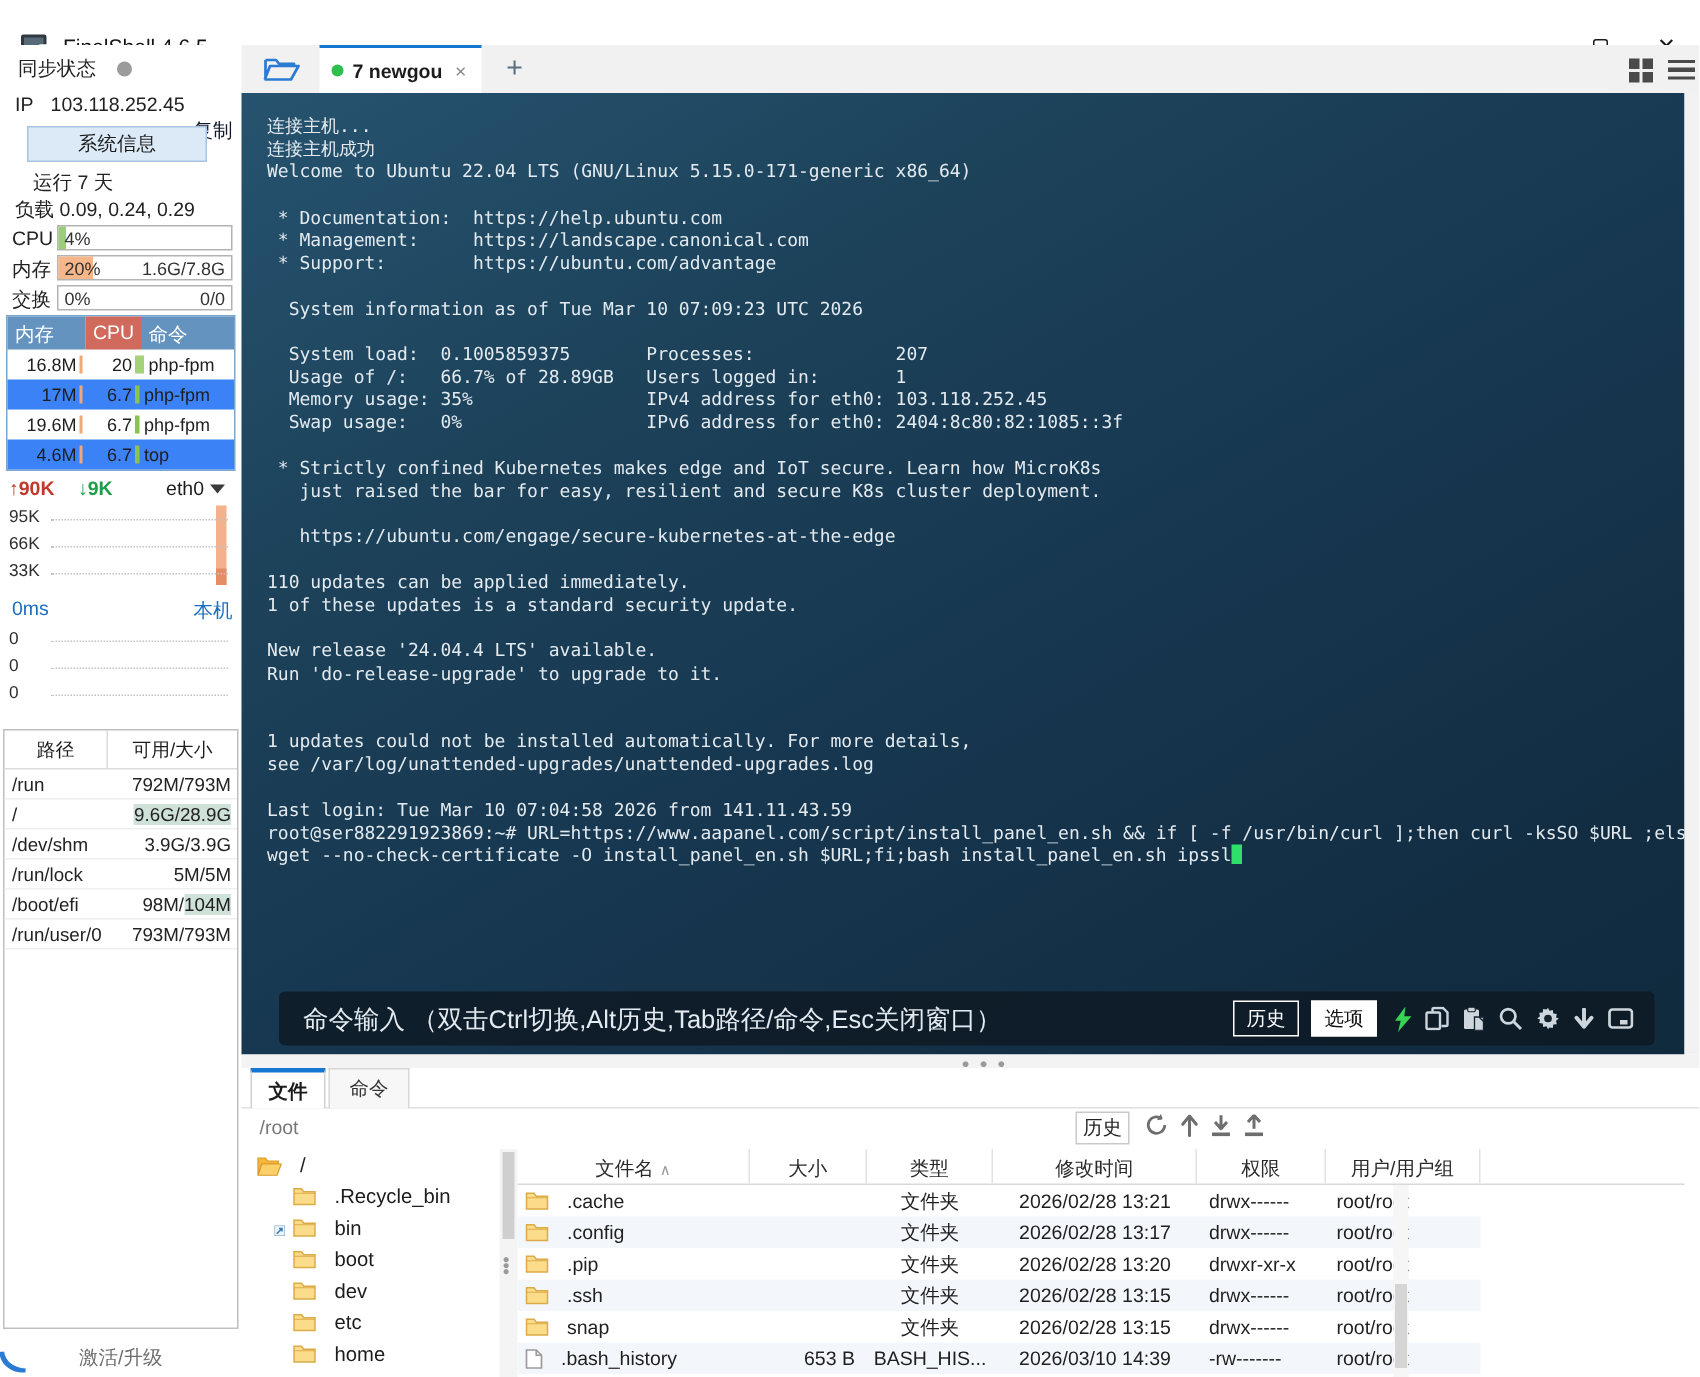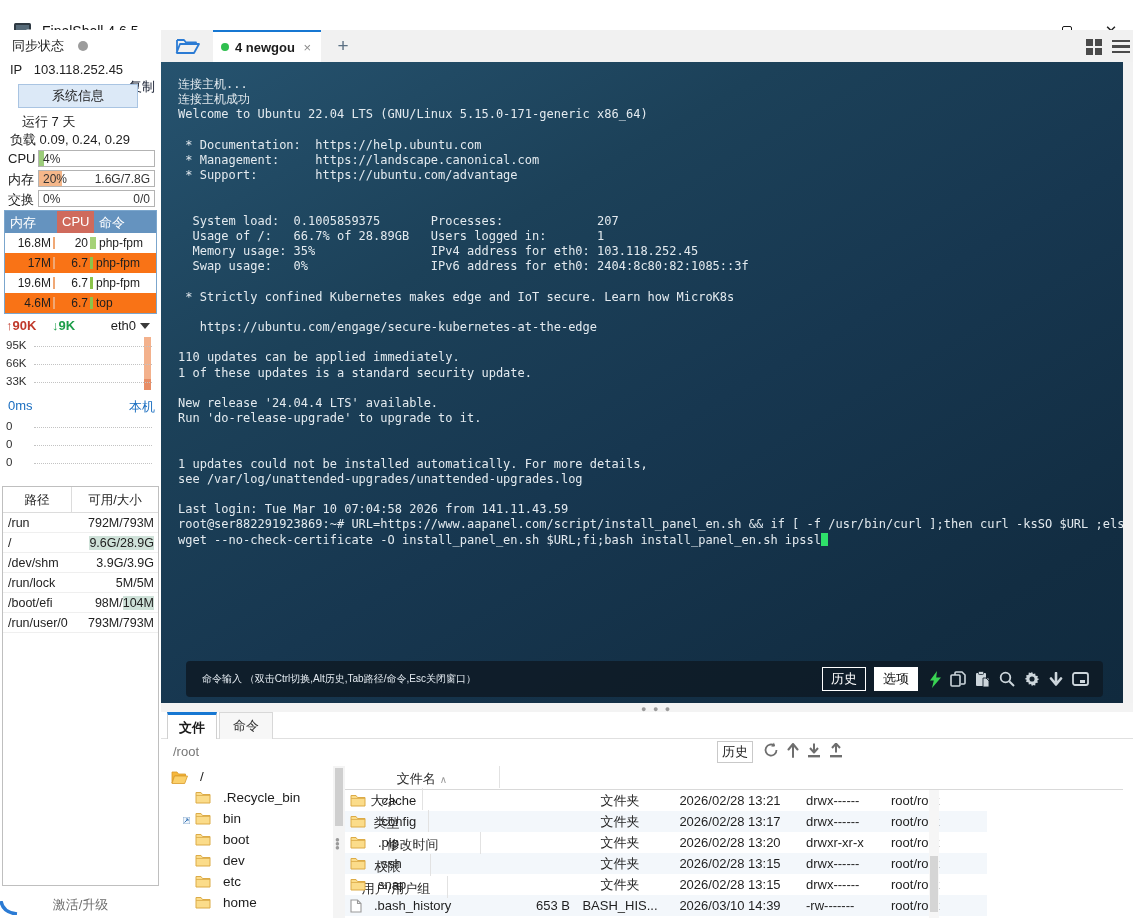--- a/index.html
+++ b/index.html
@@ -33,21 +33,21 @@
 .gpct { position:absolute; left:4px; top:1px; font-size:12px; color:#333; }
 .gdet { position:absolute; right:4px; top:1px; font-size:12px; color:#333; }
 
 .proc-table { position:absolute; left:4px; top:180px; width:153px; border:1px solid #7ba6cd; background:#fff; }
 .phead { display:flex; height:22px; color:#fff; font-size:13px; }
 .ph { padding:3px 0 0 5px; }
 .ph-mem { width:52px; background:#6593bf; }
 .ph-cpu { width:37px; background:#cf6a5c; }
 .ph-cmd { flex:1; background:#6593bf; }
 .prow { display:flex; height:20px; font-size:12px; color:#1e1e1e; align-items:center; }
-.prow.alt { background:#f97316;justify-content:flex-end; }
+.prow.alt { background:#3b82f6;justify-content:flex-end; }
 .pc-mem { width:46px; text-align:right; }
 .mbar { display:inline-block; width:2px; height:12px; background:#f0a875; margin-left:2px; vertical-align:middle; }
 .pc-cpu { width:33px; text-align:right; }
 .cbar { display:inline-block; width:3px; height:12px; background:#8bc34a; margin-left:2px; vertical-align:middle; }
 .cbar.big { width:6px; background:#a5d278; }
 .pc-cmd { flex:1; padding-left:3px; }
 
 .net-header { position:absolute; left:6px; top:288px; width:150px; height:17px; }
 .net-up { color:#c0392b; font-weight:bold; }
 .net-down { color:#1e9e4a; font-weight:bold; margin-left:12px; }
@@ -89,21 +89,21 @@
 .icon-menu { position:absolute; left:951px; top:10px; width:18px; }
 .icon-menu i { display:block; height:2.4px; background:#4a4a4a; margin-bottom:3px; }
 
 
 .terminal { position:absolute; left:161px; top:62px; width:962px; height:641px; background:linear-gradient(150deg,#26536f 0%,#1c4159 30%,#173750 55%,#122d42 85%,#102a3e 100%); overflow:hidden; }
 .term-out { position:absolute; left:17px; top:15px; right:8px; font-family:"DejaVu Sans Mono","Liberation Mono",monospace; font-size:12px; line-height:15.2px; color:#e3eaef; }
 .tline { white-space:pre; height:15.2px; }
 .cursor { display:inline-block; width:7px; height:13px; background:#2ee06a; vertical-align:-2px; }
 .term-scrollbar { position:absolute; left:1123px; top:62px; width:10px; height:641px; background:#f2f2f2; }
 .cmdbar { position:absolute; left:25px; right:20px; top:599px; height:36px; background:rgba(14,26,37,0.85); border-radius:4px; display:flex; align-items:center; }
-.cmd-hint { margin-left:16px; font-size:10px; color:#e3eaf0; flex:1; }
+.cmd-hint { margin-left:16px; font-size:17px; color:#e3eaf0; flex:1; }
 .cmd-btn { font-size:13px; padding:2px 8px; margin-right:8px; cursor:pointer; }
 .cmd-history { color:#fff; border:1.5px solid #fff; background:transparent; }
 .cmd-options { color:#111; border:1.5px solid #fff; background:#fff; }
 .cmd-icons { display:flex; align-items:center; gap:9px; margin:0 14px 0 4px; }
 .cmd-icons svg { display:block; }
 
 
 .splitter { position:absolute; left:161px; top:703px; width:972px; height:9px; background:#f3f3f3; }
 .splitter-dots { position:absolute; left:480px; top:1px; color:#9a9a9a; font-size:9px; letter-spacing:2px; }
 
@@ -118,21 +118,21 @@
 .path-history { position:absolute; left:556px; top:2px; width:36px; height:22px; border:1px solid #c9c9c9; background:#fff; font-size:13px; color:#222; text-align:center; line-height:20px; }
 .path-icons { position:absolute; left:602px; top:3px; display:flex; gap:8px; align-items:center; }
 .browser { position:absolute; left:0; top:54px; width:100%; height:152px; }
 .tree { position:absolute; left:0; top:0; width:172px; height:152px; overflow:hidden; }
 .titem { height:21px; display:flex; align-items:center; font-size:13.5px; color:#1c1c1c; }
 .titem svg { margin-right:6px; flex:none; }
 .tree-scroll { position:absolute; left:172px; top:0; width:12px; height:152px; background:#f4f4f4; }
 .tree-thumb { position:absolute; left:2px; top:2px; width:8px; height:58px; background:#cfcfcf; }
 .tree-grip { position:absolute; left:174px; top:72px; color:#9a9a9a; font-size:8px; line-height:4px; }
 .ftable { position:absolute; left:184px; top:0; width:778px; height:152px; }
-.fhead { display:flex; height:24px; border-bottom:1px solid #d9d9d9; font-size:13px; color:#2a2a2a;flex-direction:column; }
+.fhead { display:flex; height:24px; border-bottom:1px solid #d9d9d9; font-size:13px; color:#2a2a2a; }
 .fh { text-align:center; padding-top:4px; border-right:1px solid #e2e2e2; }
 .fh-name { width:155px; } .fh-size { width:78px; } .fh-type { width:84px; }
 .fh-mtime { width:136px; } .fh-perm { width:86px; } .fh-owner { width:103px; }
 .fh-fill { flex:1; border-right:none; }
 .sort-caret { color:#999; font-size:10px; margin-left:4px; }
 .frow { height:21px; }
 .fr-inner { display:flex; width:642px; height:21px; align-items:center; font-size:13px; color:#1f1f1f; }
 .frow.alt .fr-inner { background:#f3f7fb; }
 .fc-name { width:155px; display:flex; align-items:center; padding-left:5px; }
 .fc-name svg { margin-right:6px; flex:none; }
@@ -329,21 +329,21 @@
 
   <div class="tabbar">
     <span class="tab-folder">
       <svg width="26" height="19" viewBox="0 0 26 19">
           <path d="M2,3 h7 l2,2.5 h10 v2" fill="none" stroke="#2b7bd4" stroke-width="1.8" stroke-linejoin="round"></path>
           <path d="M2,3 v13 h17 l5,-9 h-19 l-3.5,9" fill="none" stroke="#2b7bd4" stroke-width="1.8" stroke-linejoin="round"></path>
         </svg>
     </span>
     <div class="tab">
       <span class="tab-dot"></span>
-      <span class="tab-label">4 newgou</span>
+      <span class="tab-label">7 newgou</span>
       <span class="tab-close">×</span>
     </div>
     <div class="tab-plus">+</div>
     <div class="icon-grid">
         <i></i>
         <i></i>
         <i></i>
         <i></i>
       </div>
     <div class="icon-menu">
@@ -356,27 +356,29 @@
   <div class="terminal">
     <div class="term-out" id="terminal-output">
         <div class="tline">连接主机...</div>
         <div class="tline">连接主机成功</div>
         <div class="tline">Welcome to Ubuntu 22.04 LTS (GNU/Linux 5.15.0-171-generic x86_64)</div>
         <div class="tline">&nbsp;</div>
         <div class="tline"> * Documentation:  https://help.ubuntu.com</div>
         <div class="tline"> * Management:     https://landscape.canonical.com</div>
         <div class="tline"> * Support:        https://ubuntu.com/advantage</div>
         <div class="tline">&nbsp;</div>
+        <div class="tline">  System information as of Tue Mar 10 07:09:23 UTC 2026</div>
         <div class="tline">&nbsp;</div>
         <div class="tline">  System load:  0.1005859375       Processes:             207</div>
         <div class="tline">  Usage of /:   66.7% of 28.89GB   Users logged in:       1</div>
         <div class="tline">  Memory usage: 35%                IPv4 address for eth0: 103.118.252.45</div>
         <div class="tline">  Swap usage:   0%                 IPv6 address for eth0: 2404:8c80:82:1085::3f</div>
         <div class="tline">&nbsp;</div>
         <div class="tline"> * Strictly confined Kubernetes makes edge and IoT secure. Learn how MicroK8s</div>
+        <div class="tline">   just raised the bar for easy, resilient and secure K8s cluster deployment.</div>
         <div class="tline">&nbsp;</div>
         <div class="tline">   https://ubuntu.com/engage/secure-kubernetes-at-the-edge</div>
         <div class="tline">&nbsp;</div>
         <div class="tline">110 updates can be applied immediately.</div>
         <div class="tline">1 of these updates is a standard security update.</div>
         <div class="tline">&nbsp;</div>
         <div class="tline">New release '24.04.4 LTS' available.</div>
         <div class="tline">Run 'do-release-upgrade' to upgrade to it.</div>
         <div class="tline">&nbsp;</div>
         <div class="tline">&nbsp;</div>

